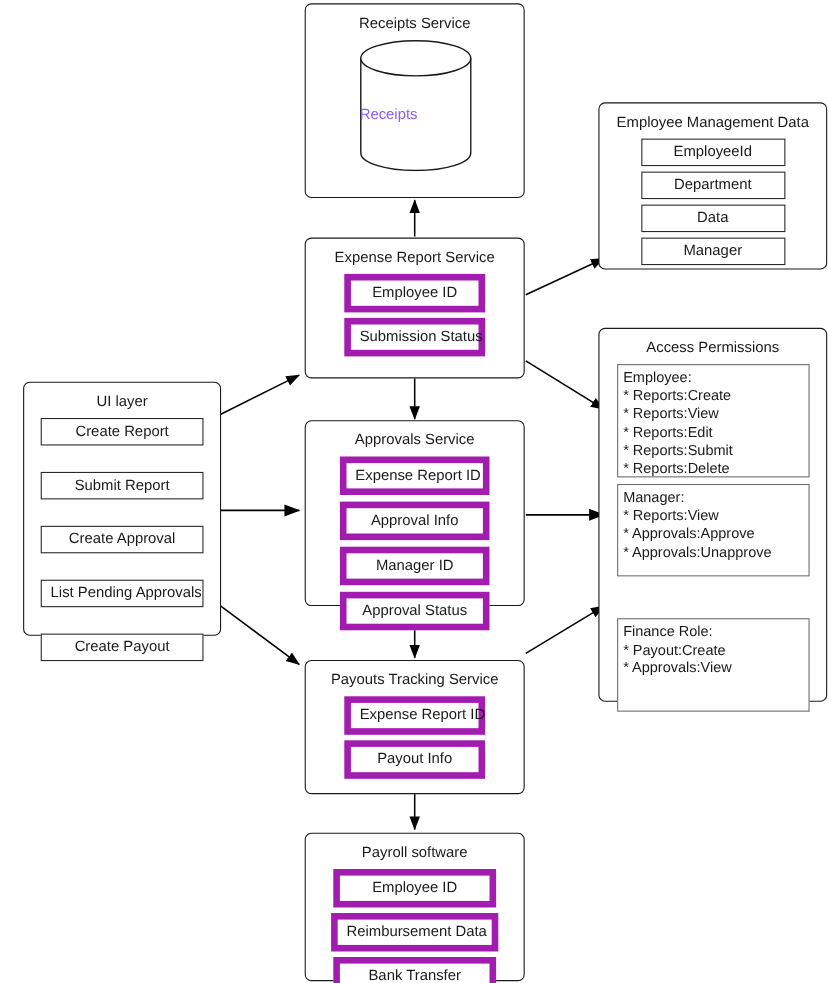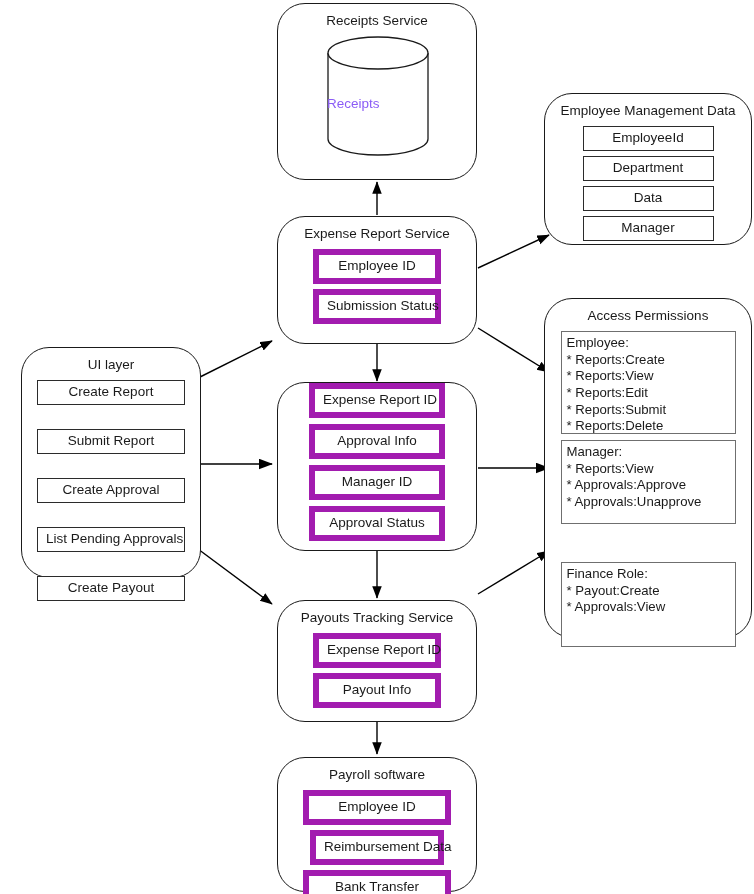--- a/index.html
+++ b/index.html
@@ -16,21 +16,21 @@
     position: relative;
     width: 754px;
     height: 894px;
     background: #ffffff;
     overflow: hidden;
   }
   .node {
     position: absolute;
     box-sizing: border-box;
     border: 1.4px solid #1a1a1a;
-    border-radius: 28px;
+    border-radius: 6px;
     background: #ffffff;
     z-index: 2;
   }
   .node-title {
     text-align: center;
     font-size: 13.5px;
     line-height: 1.2;
     color: #1a1a1a;
     margin-top: 9px;
     margin-bottom: 7px;
@@ -176,38 +176,39 @@
     <div class="fields" style="gap:24px;">
       <div class="field dark" style="width:148px;">Create Report</div>
       <div class="field dark" style="width:148px;">Submit Report</div>
       <div class="field dark" style="width:148px;">Create Approval</div>
       <div class="field dark" style="width:148px;">List Pending Approvals</div>
       <div class="field dark" style="width:148px;">Create Payout</div>
     </div>
   </div>
 
   <div class="node" style="left:277px; top:382px; width:200px; height:169px;">
+    <div class="node-title">Approvals Service</div>
     <div class="fields" style="gap:6px;">
       <div class="field" style="width:136px;">Expense Report ID</div>
       <div class="field" style="width:136px;">Approval Info</div>
       <div class="field" style="width:136px;">Manager ID</div>
       <div class="field" style="width:136px;">Approval Status</div>
     </div>
   </div>
 
   <div class="node" style="left:277px; top:600px; width:200px; height:122px;">
     <div class="node-title">Payouts Tracking Service</div>
     <div class="fields">
       <div class="field" style="width:128px;">Expense Report ID</div>
       <div class="field" style="width:128px;">Payout Info</div>
     </div>
   </div>
 
   <div class="node" style="left:277px; top:757px; width:200px; height:135px;">
     <div class="node-title">Payroll software</div>
     <div class="fields">
       <div class="field" style="width:148px;">Employee ID</div>
-      <div class="field" style="width:134px;">Reimbursement Data</div>
+      <div class="field" style="width:152px;">Reimbursement Data</div>
       <div class="field" style="width:148px;">Bank Transfer</div>
     </div>
   </div>
 
 </div>
 
 </body></html>

